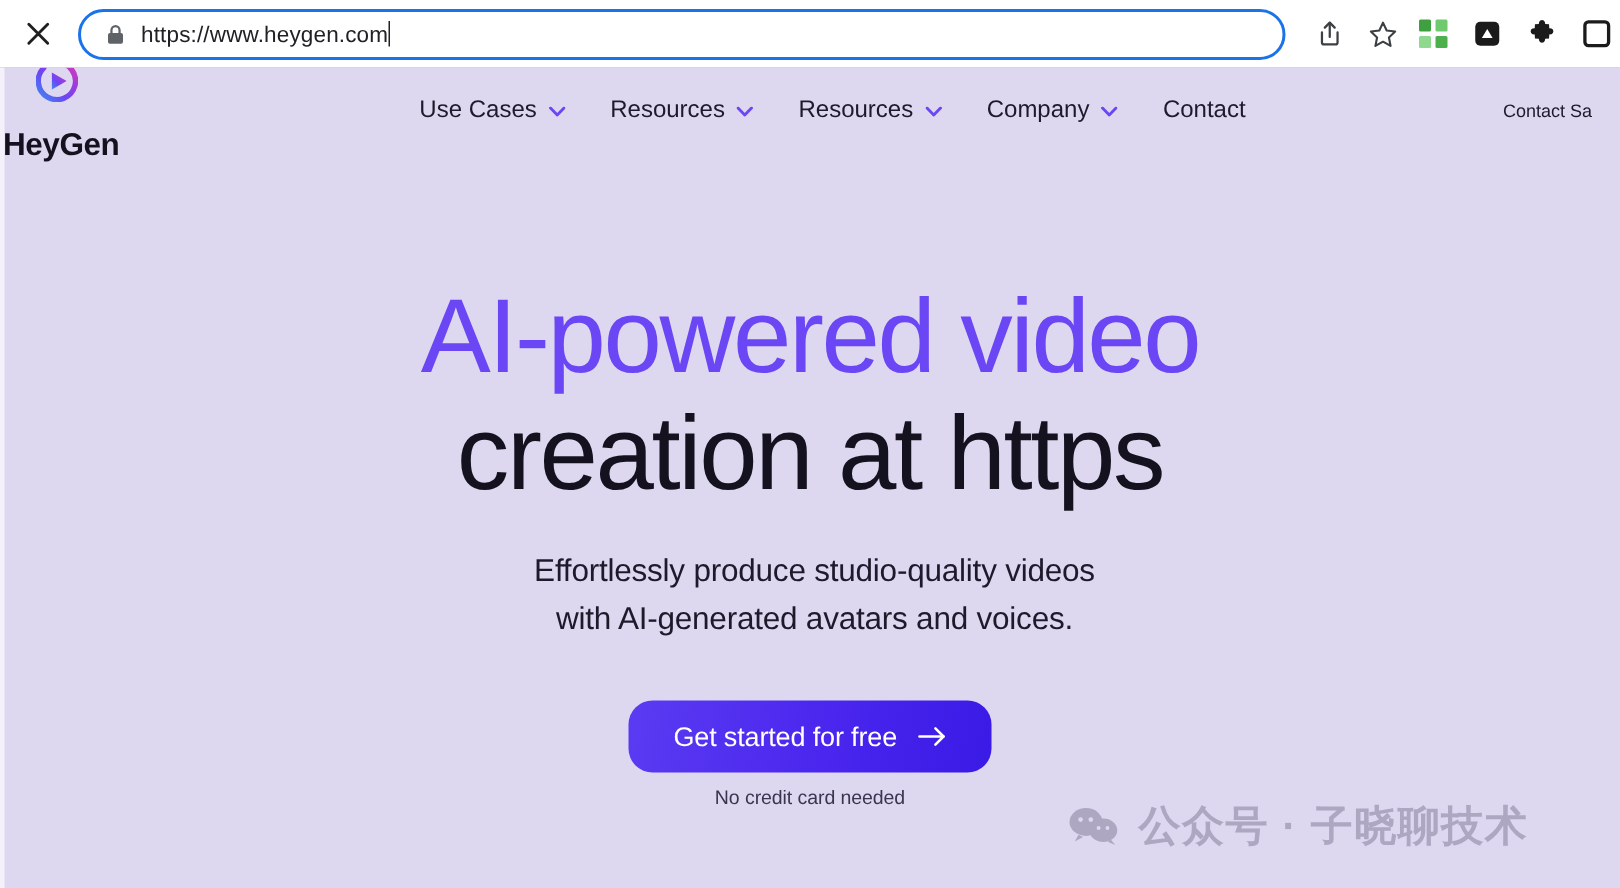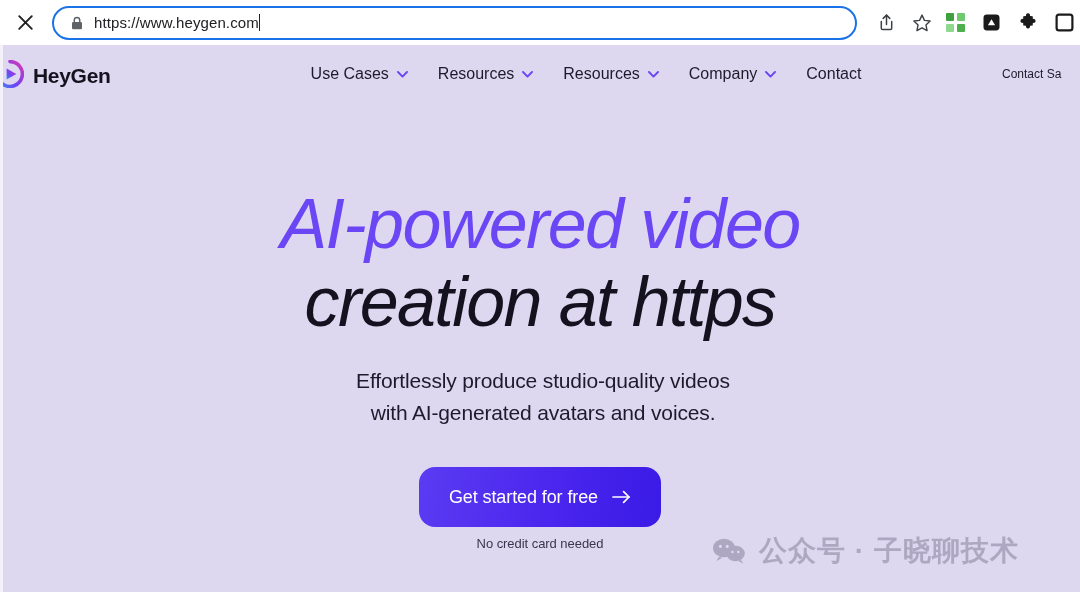--- a/index.html
+++ b/index.html
@@ -139,24 +139,25 @@
     position: absolute;
     top: 0; left: 0;
     width: 1080px;
     height: 58px;
     display: flex;
     align-items: center;
   }
 
   .brand {
     display: flex;
-    align-items: flex-end;
-    gap: 9px;
+    align-items: center;
+    gap: 17px;
     margin-left: 2px;
     cursor: pointer;
+    flex-direction: column;
   }
   .brand-mark {
     width: 28px; height: 28px;
     flex: 0 0 auto;
     margin-left: -6px;
   }
   .brand-name {
     font-size: 21px;
     font-weight: bold;
     color: #14121f;
@@ -202,21 +203,20 @@
     width: 1080px;
     text-align: center;
   }
 
   .headline {
     margin-top: 82px;
     font-size: 70px;
     line-height: 78px;
     font-weight: normal;
     letter-spacing: -1.6px;
-    font-style: italic;
   }
   .headline .l1 { color: #6b46f5; display: block; }
   .headline .l2 { color: #14121f; display: block; }
 
   .subhead {
     margin-top: 24px;
     font-size: 21px;
     line-height: 32px;
     color: #1d1b2b;
     letter-spacing: -0.15px;
@@ -229,21 +229,21 @@
     display: flex;
     flex-direction: column;
     align-items: center;
   }
 
   .cta-btn {
     display: inline-flex;
     align-items: center;
     justify-content: center;
     gap: 14px;
-    height: 60px;
+    height: 48px;
     padding: 5px 30px;
     border: none;
     border-radius: 16px;
     background: linear-gradient(100deg, #5b3bf2 0%, #4a26ee 55%, #3a1ae6 100%);
     color: #ffffff;
     font-size: 18px;
     font-family: "Liberation Sans", sans-serif;
     letter-spacing: -0.1px;
     cursor: pointer;
   }

